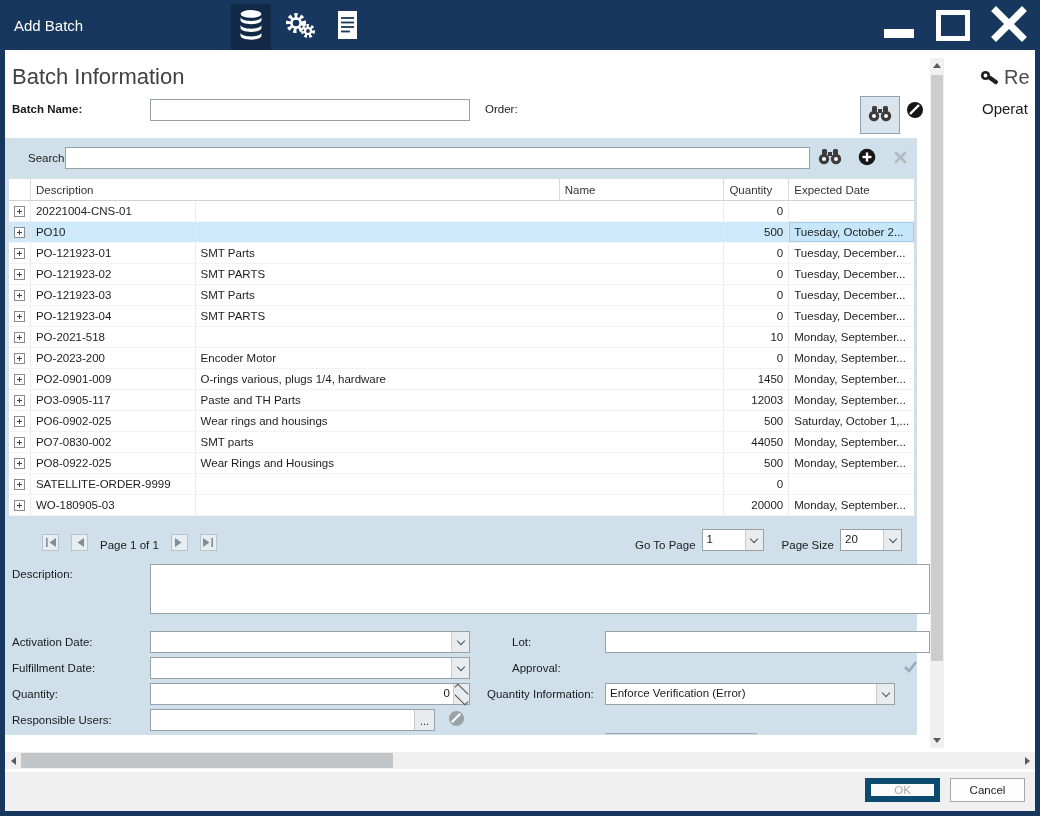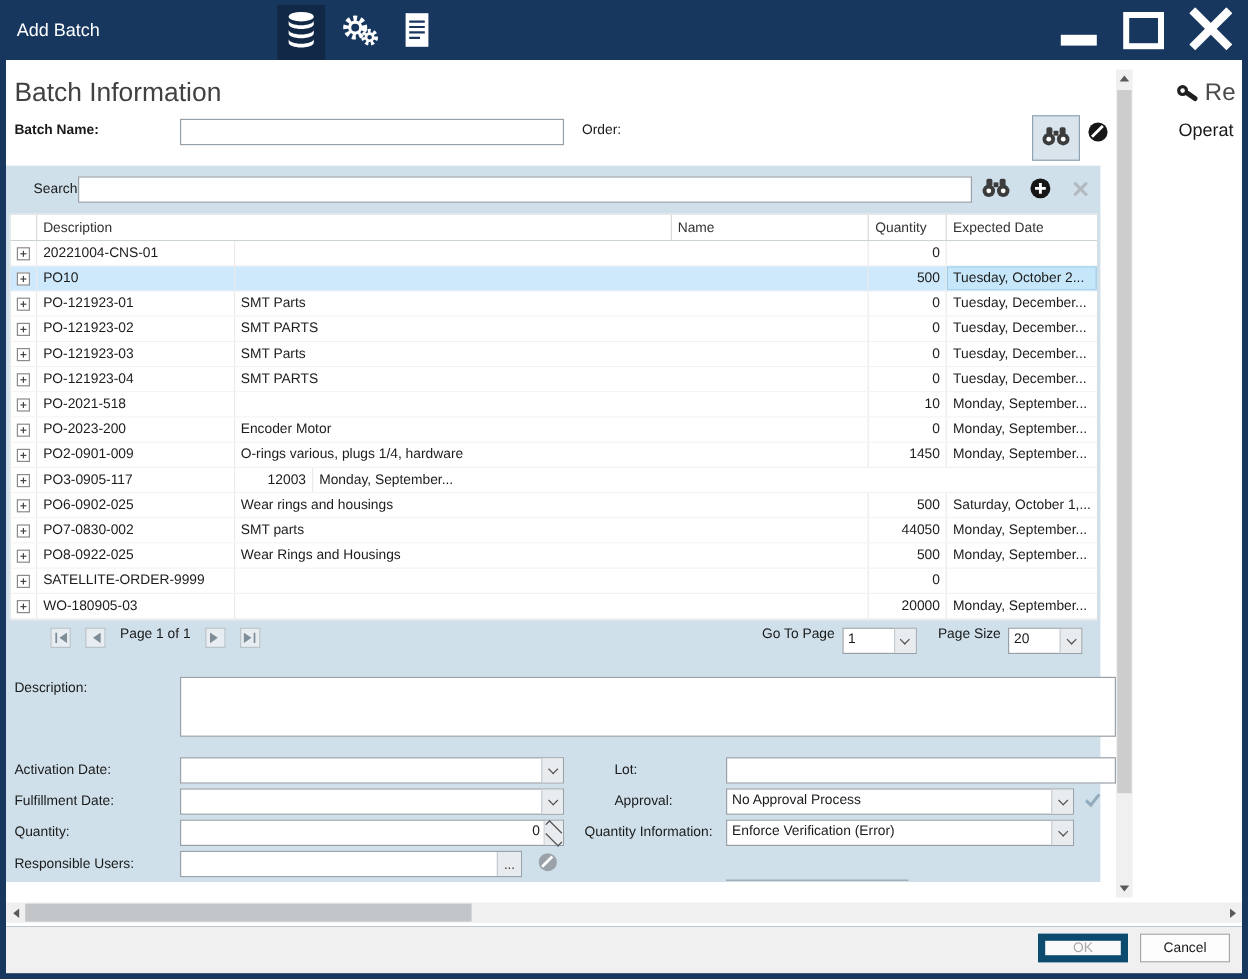--- a/index.html
+++ b/index.html
@@ -41,21 +41,21 @@
   .w-desc,.c-desc{width:530px}
   .w-qty,.c-qty{width:65px}
   .c-qty{justify-content:flex-end;padding-right:5px;padding-left:0}
   .w-qty{padding-left:5px}
   .w-date,.c-date{width:125px;border-right:none}
   .plusbox{width:11px;height:11px;border:1px solid #8a8a8a;background:#fff;position:relative;display:inline-block}
   .plusbox::before{content:"";position:absolute;left:2px;right:2px;top:50%;height:1px;background:#444;margin-top:-0.5px}
   .plusbox::after{content:"";position:absolute;top:2px;bottom:2px;left:50%;width:1px;background:#444;margin-left:-0.5px}
 
   
-  .pager{position:absolute;left:3px;top:385px;width:907px;height:28px;display:flex;align-items:flex-start;padding-left:34px;padding-right:13px}
+  .pager{position:absolute;left:3px;top:385px;width:907px;height:28px;display:flex;align-items:flex-end;padding-left:34px;padding-right:13px}
   .pg-btn{width:17px;height:17px;background:#e7edf1;border:1px solid #b9c3ca;display:flex;align-items:center;justify-content:center;padding:0;margin-right:12px;cursor:default}
   .pg-text{font-size:11.5px;color:#1a1a1a;margin:0 12px 0 0;white-space:nowrap}
   .pg-spacer{flex:1}
   .pg-lbl{font-size:11.5px;color:#1a1a1a;margin-right:6px;white-space:nowrap}
   .mlg{margin-left:18px}
 
   
   .combo{position:absolute;height:22px;background:#fff;border:1px solid #99a1a8;display:flex;align-items:stretch}
   .combo-sm{position:relative;width:62px;height:22px;background:#fff;border:1px solid #99a1a8;display:flex;align-items:stretch}
   .combo-text{flex:1;font-size:11.5px;padding:3px 4px 0 4px;color:#1a1a1a;white-space:nowrap;overflow:hidden}
@@ -325,20 +325,21 @@
               <div class="td c-name">PO2-0901-009</div>
               <div class="td c-desc">O-rings various, plugs 1/4, hardware</div>
               <div class="td c-qty">1450</div>
               <div class="td c-date">Monday, September...</div>
             </div>
             <div class="trow">
               <div class="td c-exp">
                 <span class="plusbox"></span>
               </div>
               <div class="td c-name">PO3-0905-117</div>
+              <div class="td c-desc">Paste and TH Parts</div>
               <div class="td c-qty">12003</div>
               <div class="td c-date">Monday, September...</div>
             </div>
             <div class="trow">
               <div class="td c-exp">
                 <span class="plusbox"></span>
               </div>
               <div class="td c-name">PO6-0902-025</div>
               <div class="td c-desc">Wear rings and housings</div>
               <div class="td c-qty">500</div>
@@ -446,26 +447,20 @@
       <input class="tbox" style="left: 600px; top: 493px; width: 325px;" value="">
 
       <span class="lbl" style="left:7px;top:524px">Fulfillment Date:</span>
       <div class="combo" style="left:145px;top:519px;width:320px">
         <span class="combo-text"></span>
         <span class="combo-btn">
             <span class="chev"></span>
           </span>
       </div>
       <span class="lbl" style="left:507px;top:524px">Approval:</span>
-      <div class="combo" style="left:600px;top:519px;width:290px">
-        <span class="combo-text">No Approval Process</span>
-        <span class="combo-btn">
-            <span class="chev"></span>
-          </span>
-      </div>
       <button class="icon-btn" style="left:896px;top:522px;width:18px;height:16px">
         <span>
           <svg width="15" height="13" viewBox="0 0 15 13">
               <path d="M2 7 L6 11 L13 2" stroke="#93adbf" stroke-width="2.6" fill="none"></path>
             </svg>
         </span>
       </button>
 
       <span class="lbl" style="left:7px;top:550px">Quantity:</span>
       <div class="combo" style="left:145px;top:545px;width:320px">

